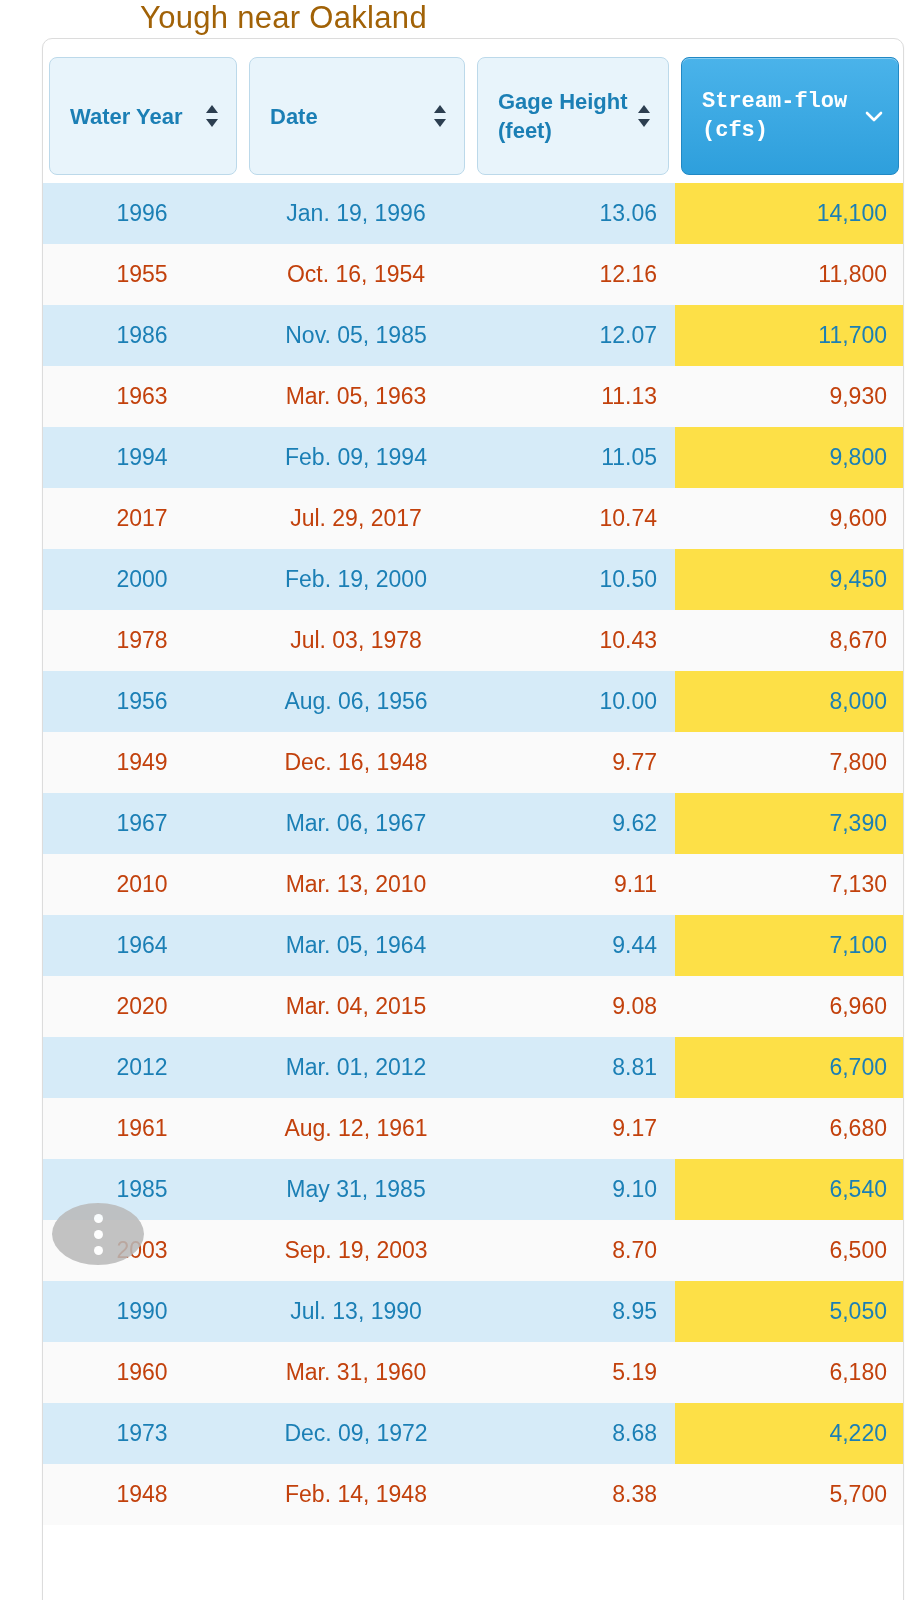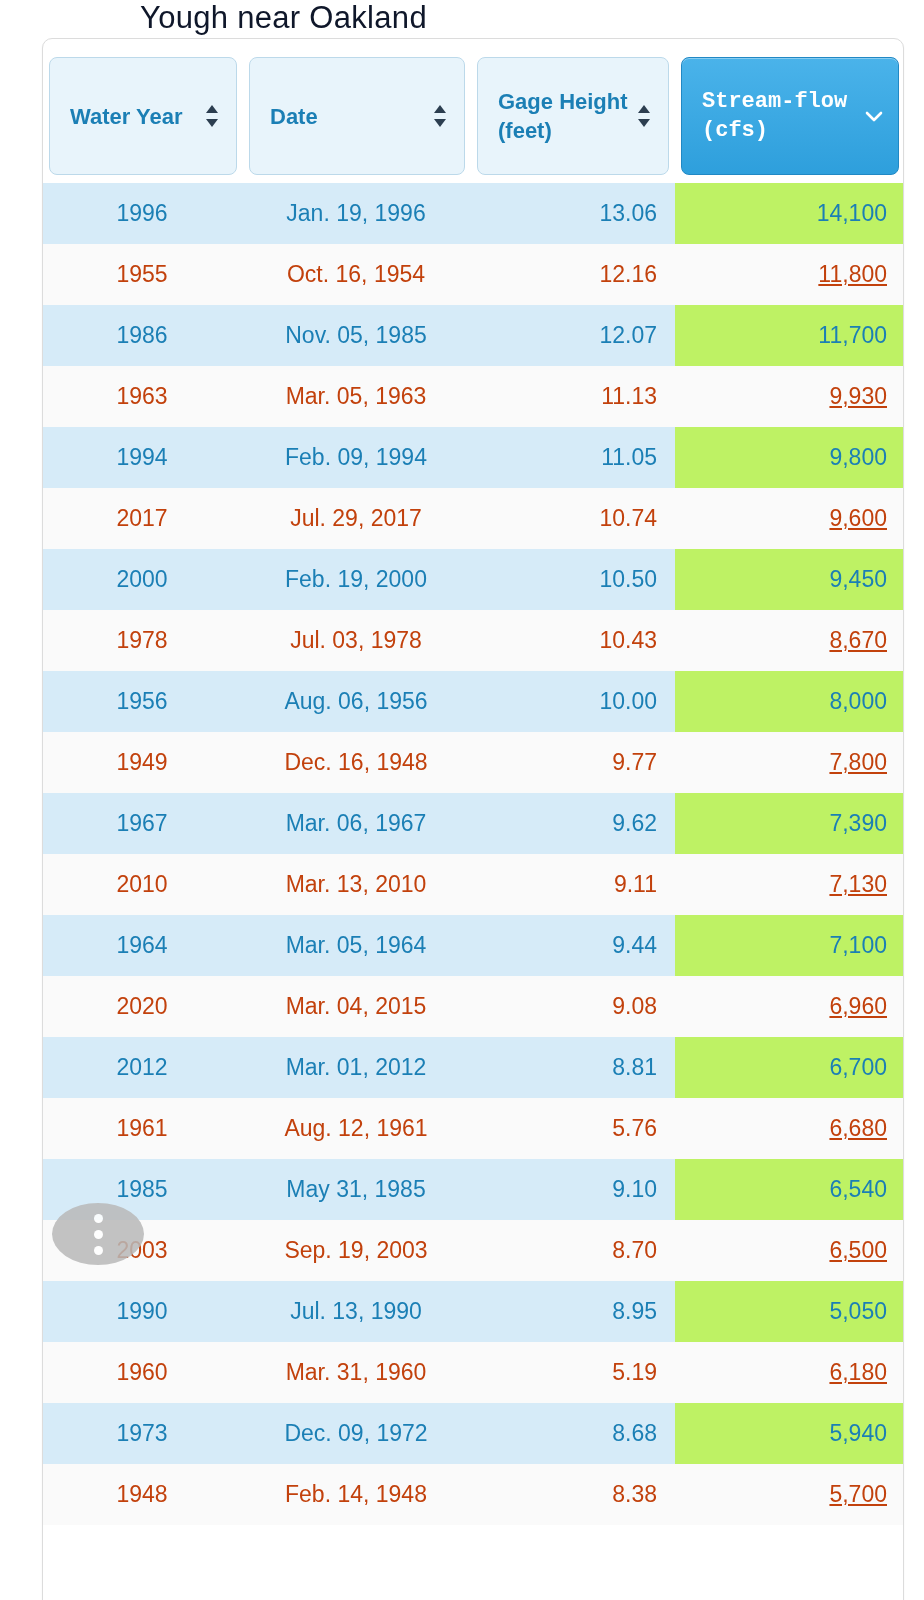--- a/index.html
+++ b/index.html
@@ -10,21 +10,21 @@
   }
   #page {
     width: 924px;
     height: 1600px;
     position: relative;
     overflow: hidden;
     background: #ffffff;
   }
   .page-title {
     font-size: 31px;
-    color: #0f172a;
+    color: #a16207;
     font-weight: 400;
     padding-left: 140px;
     padding-top: 0px;
     line-height: 36px;
     letter-spacing: 0.3px;
     white-space: nowrap;
   }
   .table-card {
     position: absolute;
     left: 42px;
@@ -96,22 +96,22 @@
   }
   td.cell.center { text-align: center; padding-left: 16px; }
   tr.alt td.cell {
     background: #d6ebf8;
     color: #1b7fb5;
   }
   tr.plain td.cell {
     background: #fafafa;
     color: #c2410c;
   }
-  tr.alt td.cell.col-3 { background: #bef264; }
-  tr.plain td.cell.col-3 { background: #fafafa; text-decoration: underline; }
+  tr.alt td.cell.col-3 { background: #fde047; }
+  tr.plain td.cell.col-3 { background: #fafafa; }
   col.c0 { width: 200px; }
   col.c1 { width: 228px; }
   col.c2 { width: 204px; }
   col.c3 { width: 230px; }
   .drag-handle {
     position: absolute;
     left: 52px;
     top: 1203px;
     width: 92px;
     height: 62px;
@@ -282,21 +282,21 @@
         </tr>
         <tr class="alt">
           <td class="cell center col-0">2012</td>
           <td class="cell center col-1">Mar. 01, 2012</td>
           <td class="cell col-2">8.81</td>
           <td class="cell col-3">6,700</td>
         </tr>
         <tr class="plain">
           <td class="cell center col-0">1961</td>
           <td class="cell center col-1">Aug. 12, 1961</td>
-          <td class="cell col-2">5.76</td>
+          <td class="cell col-2">9.17</td>
           <td class="cell col-3">6,680</td>
         </tr>
         <tr class="alt">
           <td class="cell center col-0">1985</td>
           <td class="cell center col-1">May 31, 1985</td>
           <td class="cell col-2">9.10</td>
           <td class="cell col-3">6,540</td>
         </tr>
         <tr class="plain">
           <td class="cell center col-0">2003</td>
@@ -313,21 +313,21 @@
         <tr class="plain">
           <td class="cell center col-0">1960</td>
           <td class="cell center col-1">Mar. 31, 1960</td>
           <td class="cell col-2">5.19</td>
           <td class="cell col-3">6,180</td>
         </tr>
         <tr class="alt">
           <td class="cell center col-0">1973</td>
           <td class="cell center col-1">Dec. 09, 1972</td>
           <td class="cell col-2">8.68</td>
-          <td class="cell col-3">5,940</td>
+          <td class="cell col-3">4,220</td>
         </tr>
         <tr class="plain">
           <td class="cell center col-0">1948</td>
           <td class="cell center col-1">Feb. 14, 1948</td>
           <td class="cell col-2">8.38</td>
           <td class="cell col-3">5,700</td>
         </tr>
       </tbody>
     </table>
   </div>

